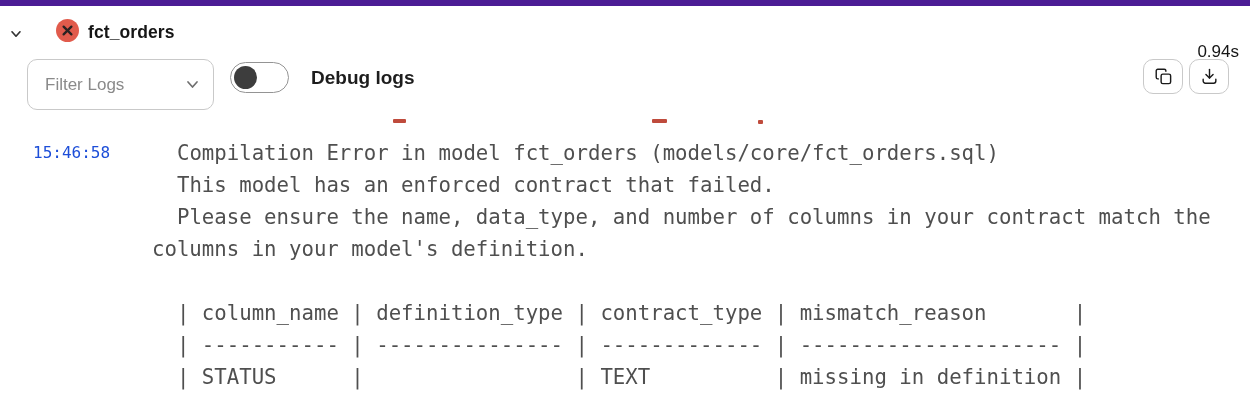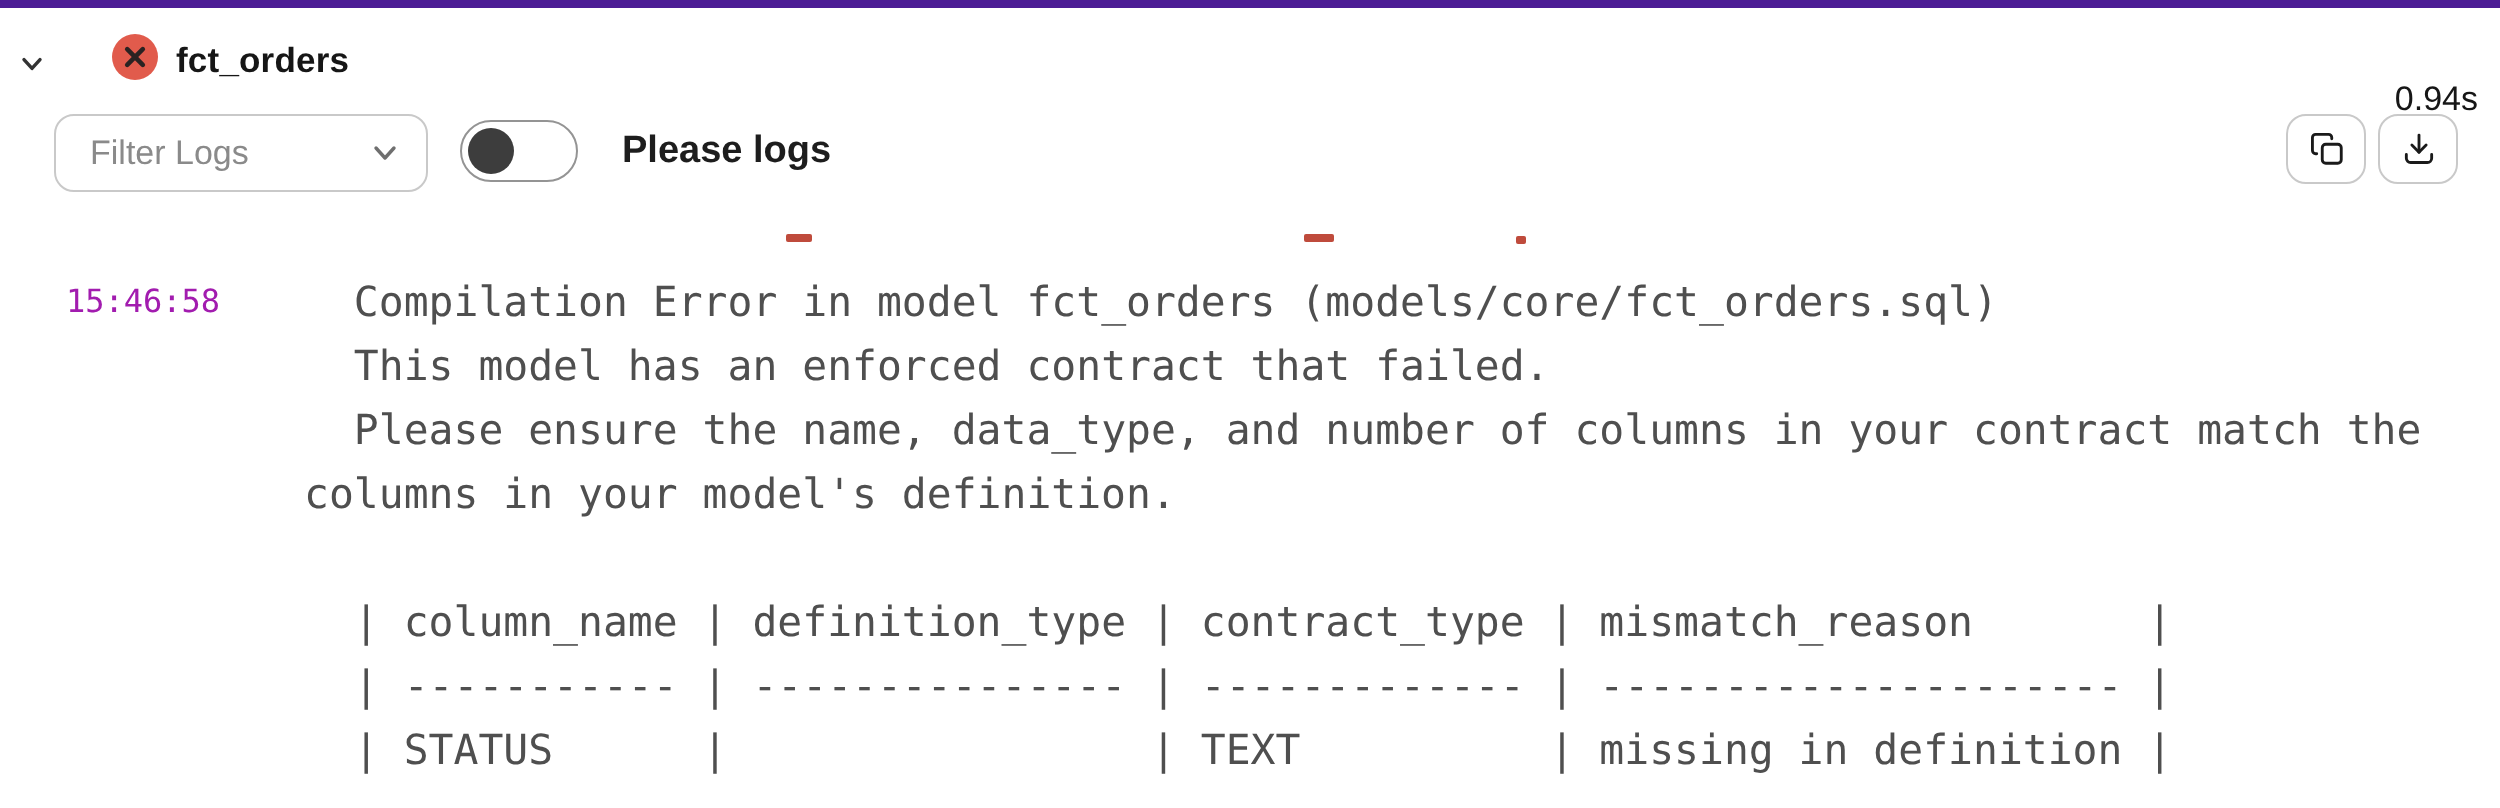--- a/index.html
+++ b/index.html
@@ -1,52 +1,52 @@
 <!DOCTYPE html>
 <html><head>
 <meta charset="utf-8">
 <style>
   html,body{margin:0;padding:0;}
   body{
     width:1250px;height:404px;background:#ffffff;overflow:hidden;position:relative;
     font-family:"Liberation Sans", sans-serif;
     -webkit-font-smoothing:antialiased;
   }
-  .panel{position:absolute;inset:0;border-top:4px solid #4c1d95;background:#fff;}
+  .panel{position:absolute;inset:0;border-top:6px solid #4c1d95;background:#fff;}
 
   
   .collapse-btn{position:absolute;left:6px;top:18px;width:20px;height:20px;display:flex;
     align-items:center;justify-content:center;background:none;border:none;padding:0;cursor:pointer;}
   .status-icon{position:absolute;left:56px;top:13px;width:23px;height:23px;}
   .model-title{position:absolute;left:88px;top:16px;font-size:17.5px;font-weight:700;color:#161616;letter-spacing:.1px;}
   .duration{position:absolute;right:11px;top:16px;font-size:17px;font-weight:400;color:#161616;margin-top:20px;}
 
   
-  .filter-btn{position:absolute;left:27px;top:53px;width:187px;height:39px;box-sizing:border-box;
+  .filter-btn{position:absolute;left:27px;top:53px;width:187px;height:51px;box-sizing:border-box;
     background:#fff;border:1px solid #c9c9c9;border-radius:10px;display:flex;align-items:center;
     padding:0 14px 0 17px;cursor:pointer;}
   .filter-btn .lbl{flex:1;text-align:left;font-size:17px;color:#8a8a8a;font-family:"Liberation Sans",sans-serif;}
   .toggle{position:absolute;left:230px;top:56px;width:59px;height:31px;box-sizing:border-box;
     background:#fff;border:1.4px solid #949494;border-radius:16px;cursor:pointer;}
   .toggle .knob{position:absolute;left:3px;top:2.8px;width:23px;height:23px;border-radius:50%;background:#3d3d3d;}
   .debug-label{position:absolute;left:311px;top:61px;font-size:19px;font-weight:600;color:#1d1d1d;}
   .icon-btn{position:absolute;top:53px;width:40px;height:35px;box-sizing:border-box;background:#fff;
     border:1px solid #c9c9c9;border-radius:10px;display:flex;align-items:center;justify-content:center;
     padding:0;cursor:pointer;}
   .icon-btn.copy{left:1143px;}
   .icon-btn.download{left:1189px;}
 
   
   .log-area{position:absolute;left:0;top:96px;right:0;bottom:0;overflow:hidden;}
   .red-frag{position:absolute;background:#bf4b3c;border-radius:1px;}
   .red-frag.f1{left:393px;top:17px;width:13px;height:4px;}
   .red-frag.f2{left:652px;top:17px;width:15px;height:4px;}
   .red-frag.f3{left:758px;top:18px;width:5px;height:3.5px;}
   .log-timestamp{position:absolute;left:33px;top:35px;
-    font-family:"DejaVu Sans Mono", monospace;font-size:16px;line-height:32px;color:#a21caf;}
+    font-family:"DejaVu Sans Mono", monospace;font-size:16px;line-height:32px;color:#1d4ed8;}
   .log-message{position:absolute;left:152px;top:35px;width:1100px;margin:0;
     font-family:"DejaVu Sans Mono", monospace;font-size:20.7px;line-height:32px;color:#4f4f4f;
     white-space:pre-wrap;word-break:normal;}
 
   svg{display:block;}
 </style>
 </head>
 <body>
 
 <div class="panel">
@@ -75,21 +75,21 @@
     <span>
       <svg width="13" height="9" viewBox="0 0 13 9" fill="none">
         <polyline points="2,2 6.5,7 11,2" stroke="#6f6f6f" stroke-width="1.7" stroke-linecap="round" stroke-linejoin="round"></polyline>
       </svg>
     </span>
   </button>
 
   <div class="toggle" role="switch" aria-checked="false">
     <span class="knob"></span>
   </div>
-  <span class="debug-label">Please logs</span>
+  <span class="debug-label">Debug logs</span>
 
   <button class="icon-btn copy">
     <span>
       <svg width="19" height="19" viewBox="0 0 24 24" fill="none" stroke="#1a1a1a" stroke-width="1.8" stroke-linecap="round" stroke-linejoin="round">
         <rect x="9" y="9" width="12" height="12" rx="2.2"></rect>
         <path d="M5.5 15H4.8A2 2 0 0 1 2.8 13V4.8a2 2 0 0 1 2-2H13a2 2 0 0 1 2 2v.7"></path>
       </svg>
     </span>
   </button>
 

